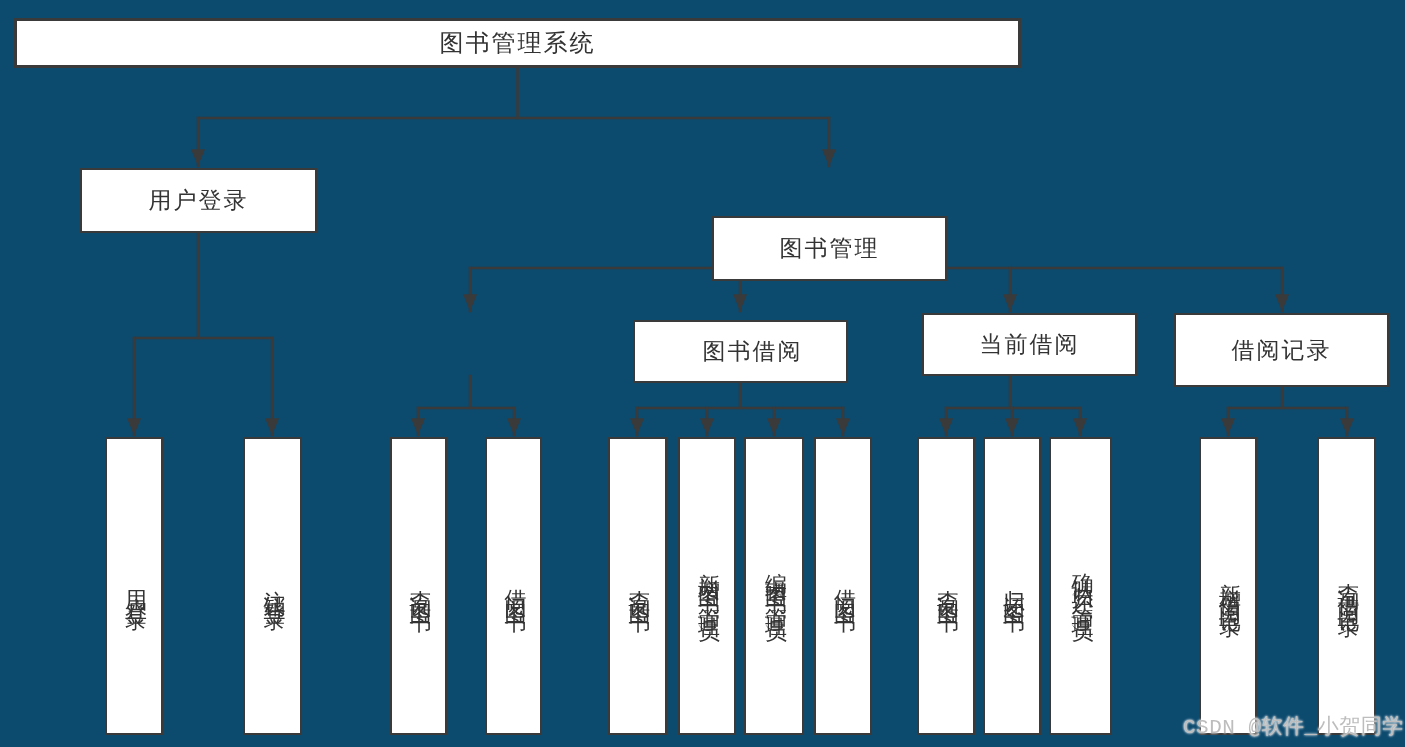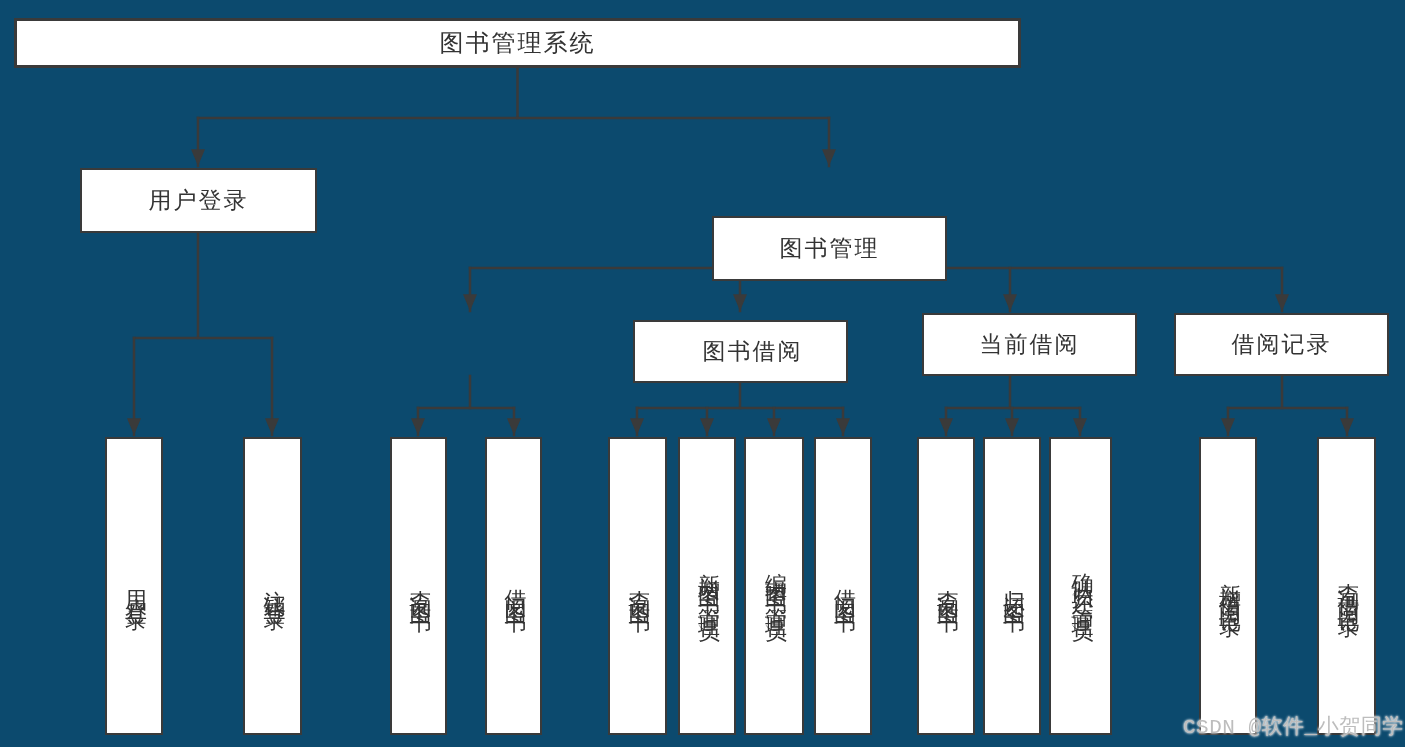--- a/index.html
+++ b/index.html
@@ -118,21 +118,21 @@
     <path class="c" d="M1347 408 V435" marker-end="url(#arw)"></path>
   </svg>
 
   <div class="node root" style="left:14px; top:18px; width:1007px; height:50px;">图书管理系统</div>
 
   <div class="node" style="left:80px; top:168px; width:237px; height:65px;">用户登录</div>
   <div class="node" style="left:712px; top:168px; width:235px; height:65px;margin-top:48px;">图书管理</div>
 
   <div class="node" style="left:633px; top:320px; width:215px; height:63px;padding-left:24px;">图书借阅</div>
   <div class="node" style="left:922px; top:313px; width:215px; height:63px;">当前借阅</div>
-  <div class="node" style="left:1174px; top:313px; width:215px; height:63px;">借阅记录</div>
+  <div class="node" style="left:1174px; top:313px; width:215px; height:74px;">借阅记录</div>
 
   <div class="leaf" style="left:105px; top:437px; width:58px; height:298px;">
     <span>用户登录</span>
   </div>
   <div class="leaf" style="left:243px; top:437px; width:59px; height:298px;">
     <span>注销登录</span>
   </div>
 
   <div class="leaf" style="left:390px; top:437px; width:57px; height:298px;">
     <span>查询图书</span>

